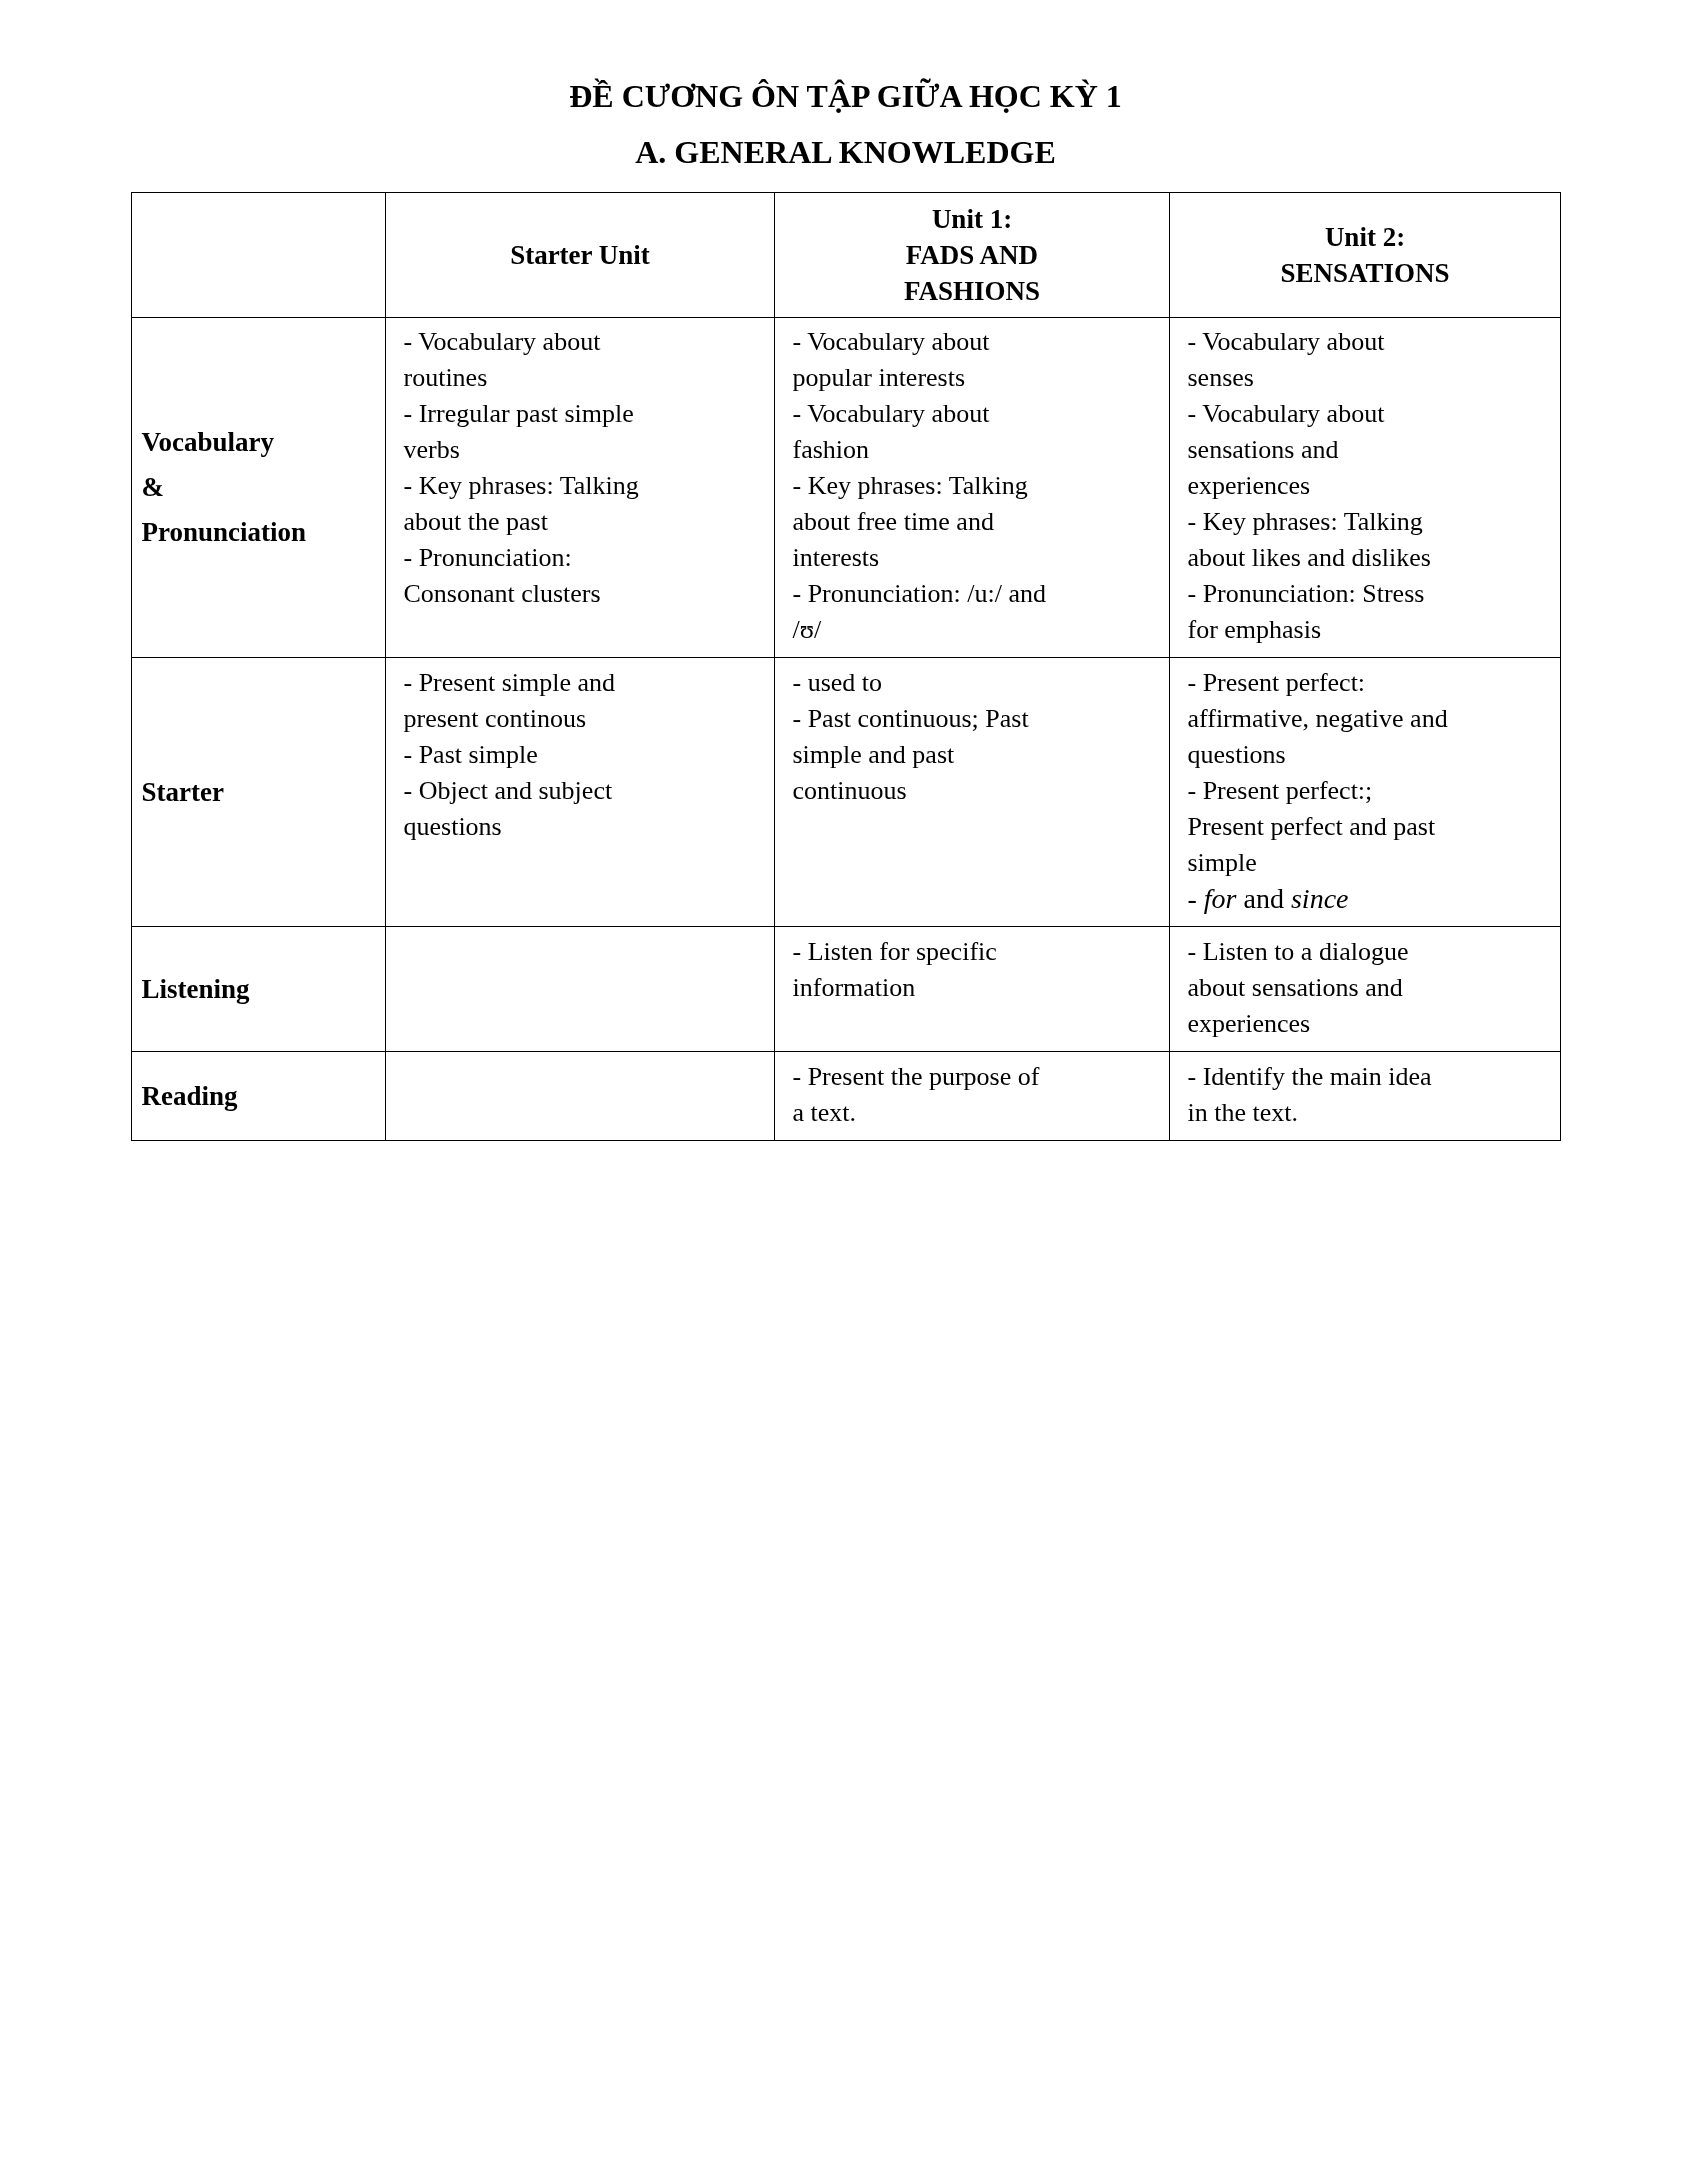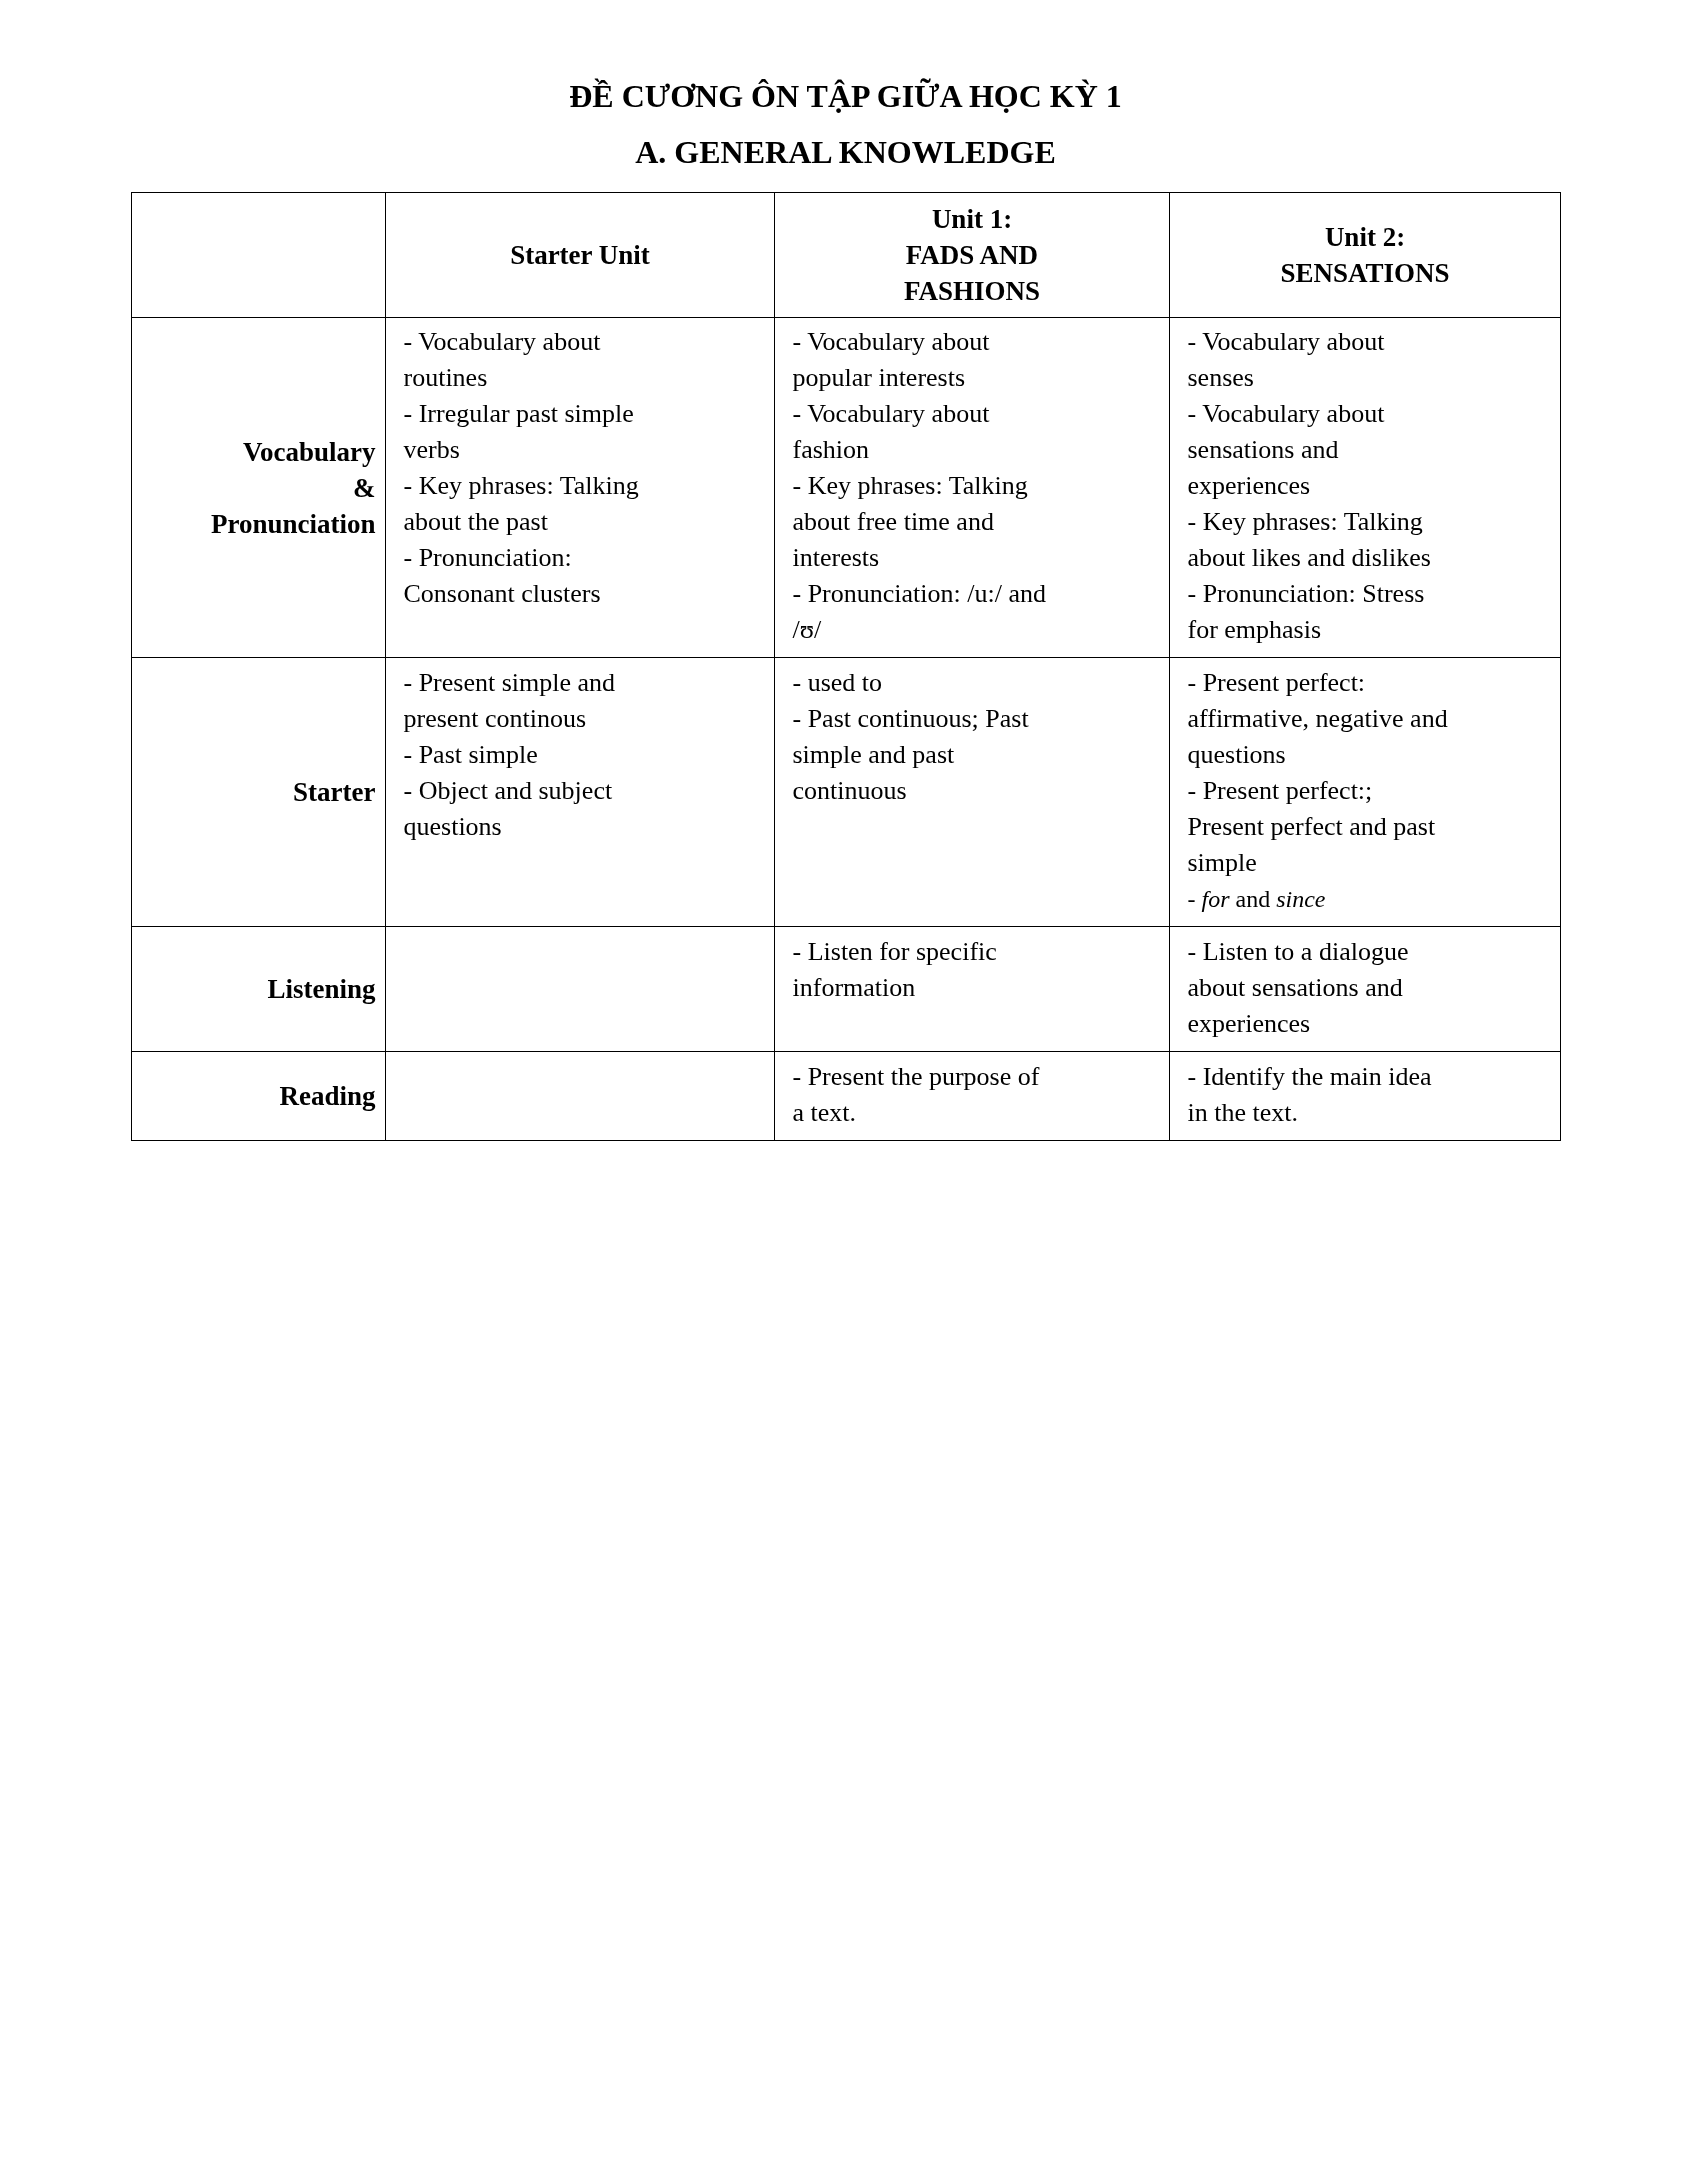--- a/index.html
+++ b/index.html
@@ -48,39 +48,39 @@
     font-size: 27px;
     font-weight: bold;
     text-align: center;
     vertical-align: middle;
     line-height: 36px;
     padding: 8px 9.5px;
   }
   .label-cell {
     font-size: 27px;
     font-weight: bold;
-    text-align: right;
+    text-align: left;
     vertical-align: middle;
-    line-height: 36px;
+    line-height: 45px;
     padding: 8px 9.5px;
   }
   .content-cell {
     font-size: 26px;
     font-weight: normal;
     text-align: left;
     vertical-align: top;
     line-height: 36px;
     padding: 6.4px 16px 9.5px 17.5px;
   }
   .preline {
     white-space: pre-line;
   }
   .for-since-line {
     display: block;
-    font-size: 24px;
+    font-size: 28px;
     line-height: 36px;
   }
 </style>
 </head>
 <body>
 
 <div class="page">
 
   <div class="title-line">ĐỀ CƯƠNG ÔN TẬP GIỮA HỌC KỲ 1</div>
 

